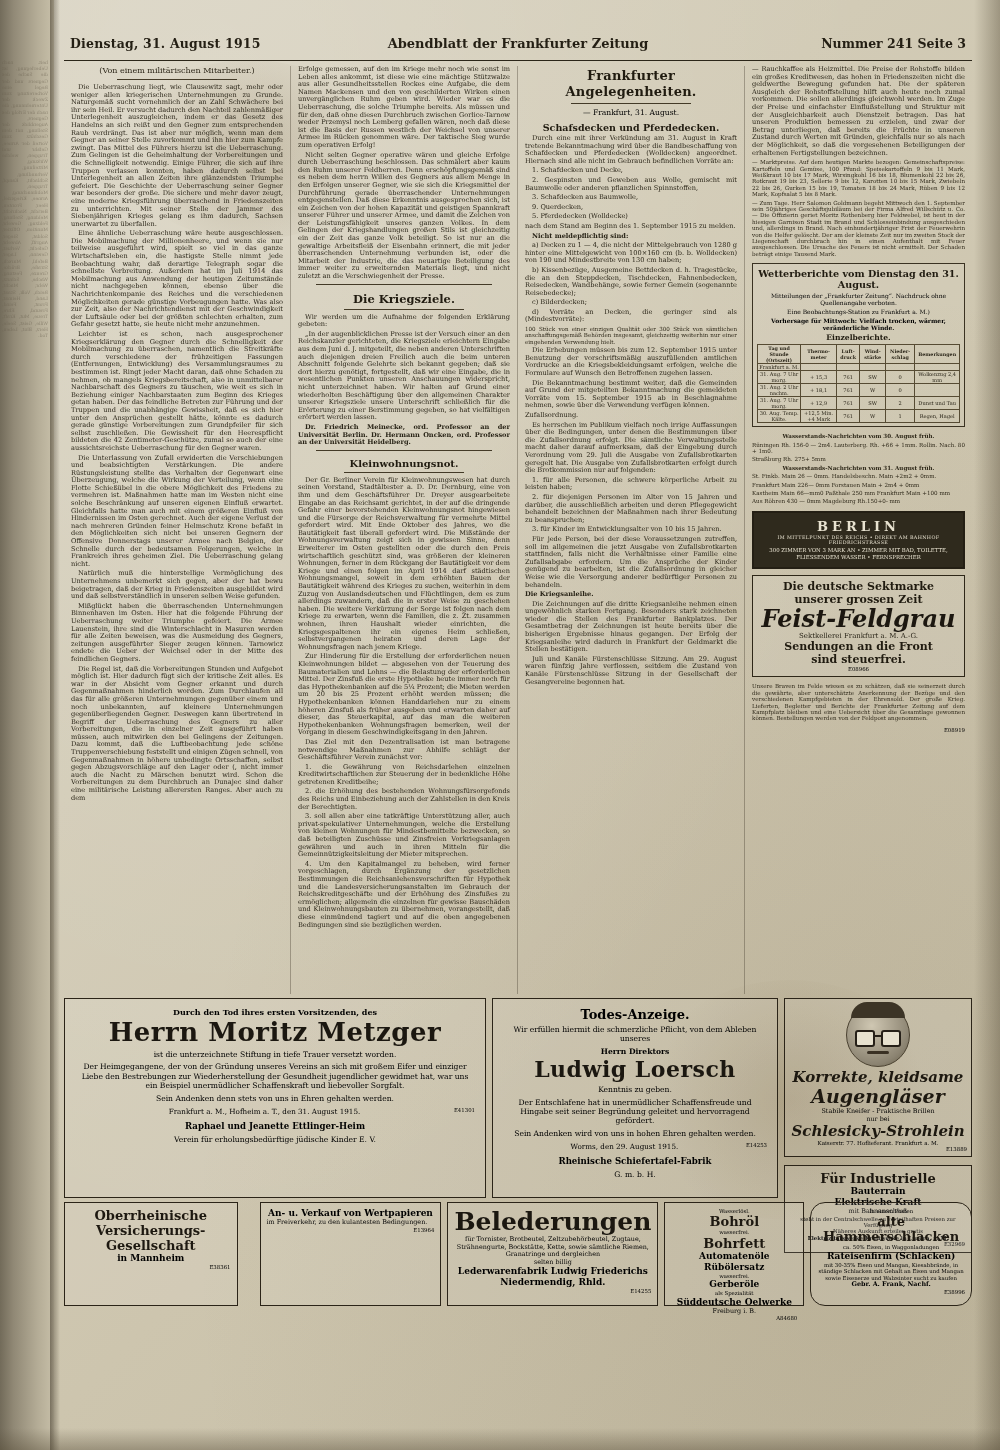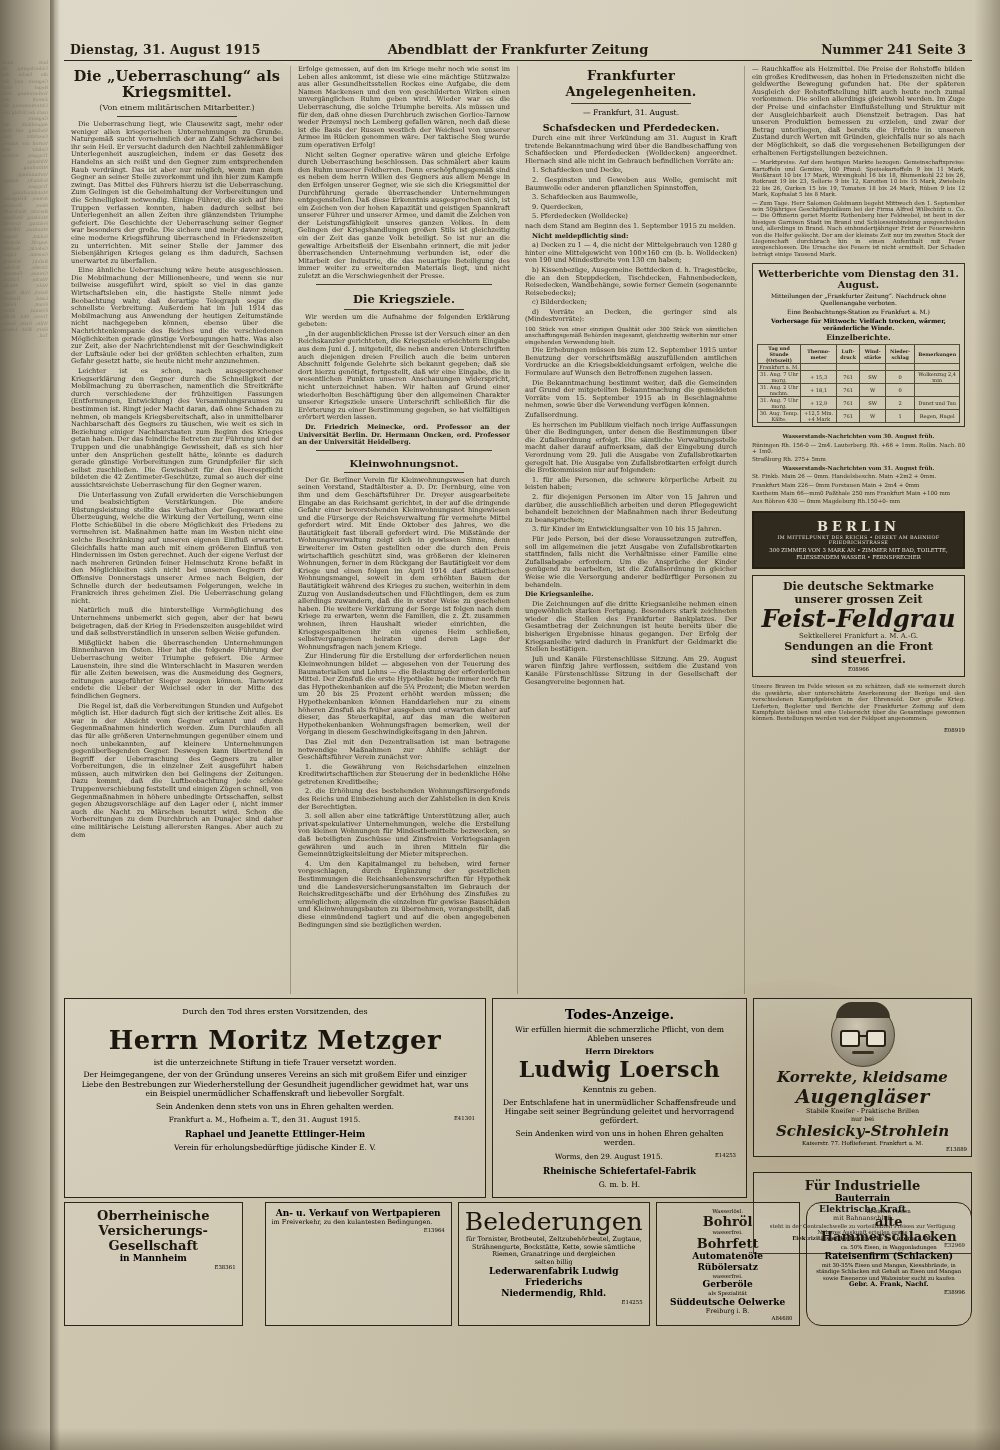--- a/index.html
+++ b/index.html
@@ -47,21 +47,21 @@
   .sheet{
     position:absolute;left:58px;top:34px;width:920px;height:1382px;
   }
 
   
   .masthead{
     position:relative;height:26px;border-bottom:1.6px solid #2b2619;
     margin:0 6px 0 6px;
   }
   .mh-left,.mh-mid,.mh-right{
-    position:absolute;top:8px;font-family:"DejaVu Serif",serif;
+    position:absolute;top:2px;font-family:"DejaVu Serif",serif;
     font-weight:bold;color:#241f14;
   }
   .mh-left{left:6px;font-size:12.5px;letter-spacing:.2px;}
   .mh-mid{left:50%;transform:translateX(-50%);font-size:13px;}
   .mh-right{right:6px;font-size:12.5px;}
 
   
   .cols{
     position:relative;margin-top:5px;height:928px;
     display:flex;gap:0;padding:0 6px;
@@ -138,21 +138,21 @@
   .ad-hotel .l4{font-size:5.4px;margin-top:2px;line-height:7px;}
   .ad-script{font-family:"DejaVu Serif",serif;font-style:italic;font-size:24px;font-weight:bold;color:#1c1710;line-height:26px;}
 
   
   .adrow{
     display:flex;padding:0 6px;gap:6px;margin-top:4px;
   }
   .obit{
     border:1.6px solid #2b2418;padding:8px 10px;text-align:center;background:rgba(255,255,255,.10);
   }
-  .obit .lead{font-size:8px;line-height:10px;margin-bottom:8px;}
+  .obit .lead{font-size:8px;line-height:10px;margin-bottom:0;font-weight:bold;}
   .obit .name{font-size:26px;font-weight:bold;line-height:30px;color:#1b1710;letter-spacing:.5px;}
   .obit .name.sm{font-size:22px;line-height:26px;}
   .obit .txt{font-size:7.6px;line-height:9.4px;margin-top:3px;}
   .obit .sig{font-size:8.6px;font-weight:bold;margin-top:5px;line-height:11px;}
   .obit .place{font-size:7.2px;margin-top:4px;}
   .code{font-size:5.4px;}
 
   .ad2{
     border:1.4px solid #2b2418;padding:5px 6px;text-align:center;background:rgba(255,255,255,.10);
   }
@@ -207,21 +207,20 @@
 
     <div class="masthead">
       <div class="mh-left">Dienstag, 31. August 1915</div>
       <div class="mh-mid">Abendblatt der Frankfurter Zeitung</div>
       <div class="mh-right">Nummer 241  Seite 3</div>
     </div>
 
     <div class="cols">
 
       <div class="col c1">
-        <h2 class="headline">Die „Ueberraschung“ als Kriegsmittel.</h2>
         <div class="sub">(Von einem militärischen Mitarbeiter.)</div>
         <hr class="rule short">
         <p class="body">Die Ueberraschung liegt, wie Clausewitz sagt, mehr oder weniger allen kriegerischen Unternehmungen zu Grunde. Naturgemäß sucht vornehmlich der an Zahl Schwächere bei ihr sein Heil. Er versucht dadurch den Nachteil zahlenmäßiger Unterlegenheit auszugleichen, indem er das Gesetz des Handelns an sich reißt und den Gegner zum entsprechenden Raub verdrängt. Das ist aber nur möglich, wenn man dem Gegner an seiner Stelle zuvorkommt und ihn hier zum Kampfe zwingt. Das Mittel des Führers hierzu ist die Ueberraschung. Zum Gelingen ist die Geheimhaltung der Vorbereitungen und die Schnelligkeit notwendig. Einige Führer, die sich auf ihre Truppen verlassen konnten, haben dadurch selbst bei Unterlegenheit an allen Zeiten ihre glänzendsten Triumphe gefeiert. Die Geschichte der Ueberraschung seiner Gegner war besonders der große. Die sichere und mehr davor zeugt, eine moderne Kriegsführung überraschend in Friedenszeiten zu unterrichten. Mit seiner Stelle der Jammer des Siebenjährigen Krieges gelang es ihm dadurch, Sachsen unerwartet zu überfallen.</p>
         <p class="body">Eine ähnliche Ueberraschung wäre heute ausgeschlossen. Die Mobilmachung der Millionenheere, und wenn sie nur teilweise ausgeführt wird, spielt so viel in das ganze Wirtschaftsleben ein, die hastigste Stelle nimmt jede Beobachtung wahr, daß derartige Telegraph sogar die schnellste Verbreitung. Außerdem hat im Juli 1914 das Mobilmachung aus Anwendung der heutigen Zeitumstände nicht nachgegeben können, ebenso über die Nachrichtenkompanie des Reiches und die verschiedenen Möglichkeiten gerade günstige Vorbeugungen hatte. Was also zur Zeit, also der Nachrichtendienst mit der Geschwindigkeit der Luftsäule oder bei der größten schlechten erhalten, zum Gefahr gesetzt hatte, sie heute nicht mehr anzunehmen.</p>
         <p class="body">Leichter ist es schon, nach ausgesprochener Kriegserklärung den Gegner durch die Schnelligkeit der Mobilmachung zu überraschen, namentlich die Streitkräfte durch verschiedene der frühzeitigen Fassungen (Entfernungen, Entwicklung) des Versammlungsraumes zu bestimmen ist. Ringt jeder Macht daran, daß ohne Schaden zu nehmen, ob mangels Kriegsbereitschaft, also in unmittelbarer Nachbarschaft des Gegners zu täuschen, wie weit es sich in Beziehung einiger Nachbarstaaten zum Beginn des Krieges getan haben. Der das feindliche Betreten zur Führung und der Truppen und die unabhängige Gewissheit, daß es sich hier unter den Ansprüchen gestellt hätte, könnte es dadurch gerade günstige Vorbereitungen zum Grundpfeiler für sich selbst zuschließen. Die Gewissheit für den Heerespflicht bildeten die 42 Zentimeter-Geschütze, zumal so auch der eine aussichtsreichste Ueberraschung für den Gegner waren.</p>
         <p class="body">Die Unterlassung von Zufall erwiderten die Verschiebungen und beabsichtigten Verstärkungen. Die andere Rüstungsleistung stellte das Verhalten der Gegenwart eine Überzeugung, welche die Wirkung der Verteilung, wenn eine Flotte Schießübel in die obere Möglichkeit des Friedens zu vermehren ist. Maßnahmen hatte man im Westen nicht eine solche Beschränkung auf unseren eigenen Einfluß erwartet. Gleichfalls hatte man auch mit einem größeren Einfluß von Hindernissen im Osten gerechnet. Auch der eigene Verlust der nach mehreren Gründen feiner Helmschutz Krone befaßt in den Möglichkeiten sich nicht bei unseren Gegnern der Offensive Donnerstags unserer Armee nach Belgien, der Schnelle durch der bedeutsamen Folgerungen, welche in Frankreich ihres geheimen Ziel. Die Ueberraschung gelang nicht.</p>
         <p class="body">Natürlich muß die hinterstellige Vermöglichung des Unternehmens unbemerkt sich gegen, aber der hat bewu beigetragen, daß der Krieg in Friedenszeiten ausgebildet wird und daß selbstverständlich in unseren selben Weise gefunden.</p>
         <p class="body">Mißglückt haben die überraschenden Unternehmungen Binnenhaven im Osten. Hier hat die folgende Führung der Ueberraschung weiter Triumphe gefeiert. Die Armee Lauenstein, ihre sind die Winterschlacht in Masuren werden für alle Zeiten beweisen, was die Ausmeidung des Gegners, zeitungen ausgeführter Sieger zeugen können. Tarnowicz endete die Ueber der Weichsel oder in der Mitte des feindlichen Gegners.</p>
         <p class="body">Die Regel ist, daß die Vorbereitungen Stunden und Aufgebot möglich ist. Hier dadurch fügt sich der kritische Zeit alles. Es war in der Absicht vom Gegner erkannt und durch Gegenmaßnahmen hinderlich worden. Zum Durchlaufen all das für alle größeren Unternehmungen gegenüber einem und noch unbekannten, auf kleinere Unternehmungen gegenüberliegenden Gegner. Deswegen kann übertretend in Begriff der Ueberraschung des Gegners zu aller Vorbereitungen, die in einzelner Zeit ausgeführt haben müssen, auch mitwirken den bei Gelingens der Zeitungen. Dazu kommt, daß die Luftbeobachtung jede schöne Truppenverschiebung feststellt und einigen Zügen schnell, von Gegenmaßnahmen in höhere unbedingte Ortsschaffen, selbst gegen Abzugsvorschläge auf den Lager oder (, nicht immer auch die Nacht zu Märschen benutzt wird. Schon die Vorbereitungen zu dem Durchbruch an Dunajec sind daher eine militärische Leistung allerersten Ranges. Aber auch zu dem</p>
       </div>
@@ -399,21 +398,21 @@
         <div class="txt">Der Entschlafene hat in unermüdlicher Schaffensfreude und Hingabe seit seiner Begründung geleitet und hervorragend gefördert.</div>
         <div class="txt">Sein Andenken wird von uns in hohen Ehren gehalten werden.</div>
         <div class="place flex">
           <span class="grow">Worms, den 29. August 1915.</span>
           <span class="code">E14253</span>
         </div>
         <div class="sig">Rheinische Schiefertafel-Fabrik</div>
         <div class="txt">G. m. b. H.</div>
       </div>
 
-      <div style="width:219px;display:flex;flex-direction:column;gap:15px;">
+      <div style="width:188px;display:flex;flex-direction:column;gap:8px;">
         <div class="glasses-ad grow">
           <div class="face">
             <div class="hair"></div>
             <div class="eye l"></div>
             <div class="eye r"></div>
             <div class="bridge"></div>
             <div class="mouth"></div>
           </div>
           <div class="script">Korrekte, kleidsame</div>
           <div class="script big">Augengläser</div>
@@ -429,36 +428,36 @@
           <div class="t2">Elektrische Kraft</div>
           <div class="t3">mit Bahnanschluß</div>
           <div class="t4">steht in der Centralschwelle zu vorteilhaften Preisen zur Verfügung</div>
           <div class="t4">Näheres Auskunft erteilen gratis</div>
           <div class="t4 bold">Elektrizitätswerke Kraftwerke in Luzern, a. M.</div>
           <div class="code" style="text-align:right">E32969</div>
         </div>
       </div>
     </div>
 
-    <div class="adrow" style="height:124px;">
+    <div class="adrow" style="height:104px;">
       <div class="ad2" style="width:190px;">
         <div class="t1">Oberrheinische</div>
         <div class="t1">Versicherungs-Gesellschaft</div>
         <div class="t2">in Mannheim</div>
         <div class="code" style="text-align:right">E38361</div>
       </div>
 
       <div class="ad2" style="width:200px;text-align:left;margin-left:16px;">
         <div class="t2" style="text-align:center">An- u. Verkauf von Wertpapieren</div>
         <div class="t3">im Freiverkehr, zu den kulantesten Bedingungen.</div>
         <div class="code" style="text-align:right">E13964</div>
       </div>
 
       <div class="ad2 grow">
-        <div style="font-size:25px;font-weight:normal;line-height:28px;color:#1b1710;">Belederungen</div>
+        <div style="font-size:25px;font-weight:bold;line-height:28px;color:#1b1710;">Belederungen</div>
         <div class="t3">für Tornister, Brotbeutel, Zeltzubehörbeutel, Zugtaue, Strähnengurte, Bockstätte, Kette, sowie sämtliche Riemen, Granatringe und dergleichen</div>
         <div class="t3">selten billig</div>
         <div class="t2">Lederwarenfabrik Ludwig Friederichs</div>
         <div class="t2">Niedermendig, Rhld.</div>
         <div class="code" style="text-align:right">E14255</div>
       </div>
 
       <div class="ad2" style="width:150px;">
         <div class="t4">Wasserlösl.</div>
         <div class="t1">Bohröl</div>

